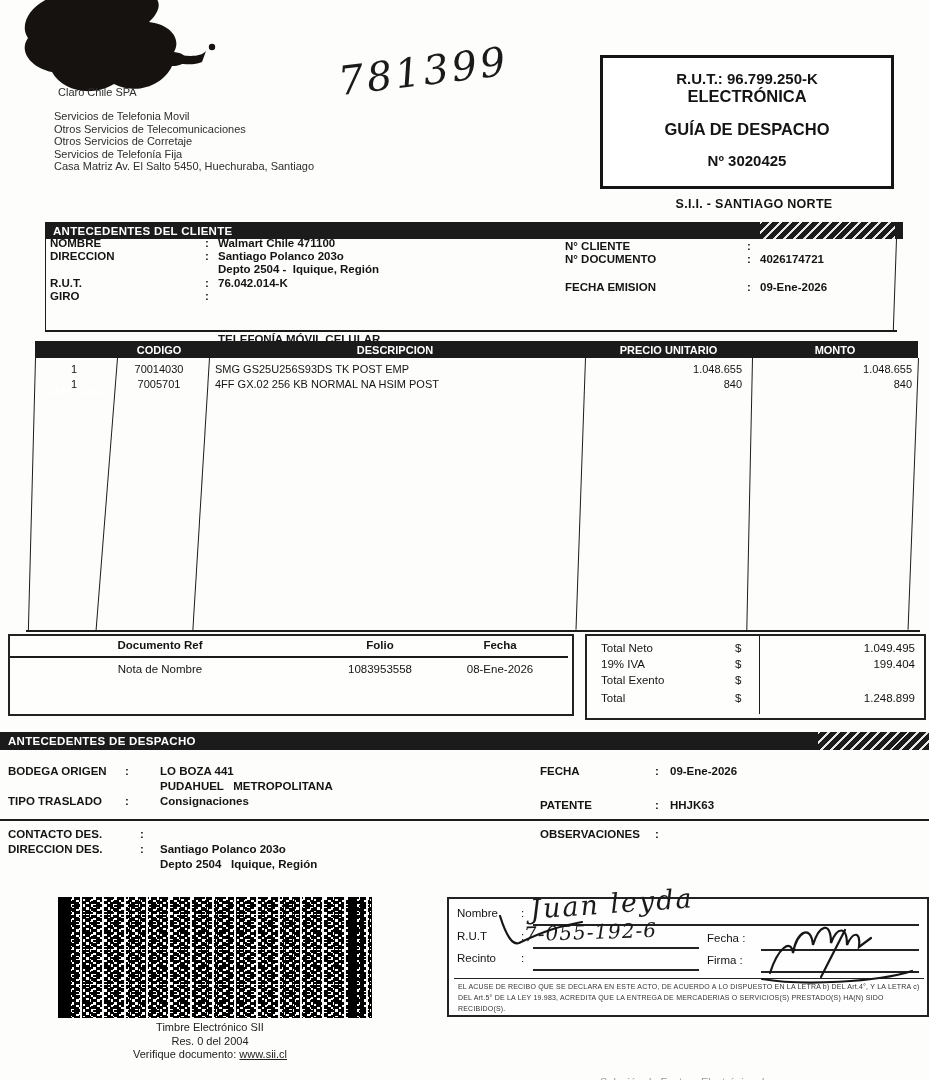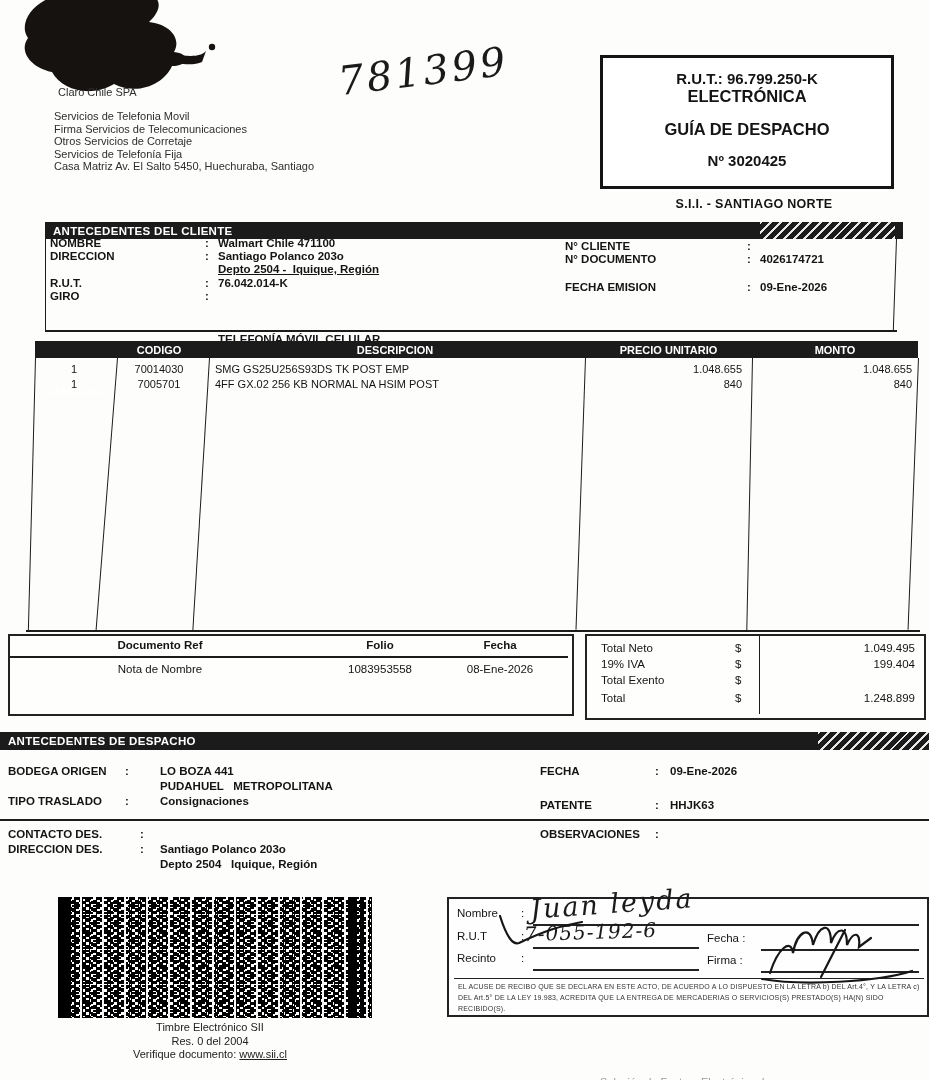--- a/index.html
+++ b/index.html
@@ -43,21 +43,21 @@
 
   <svg class="abs" style="left:6px;top:-4px;" width="215" height="115" viewBox="0 0 215 115">
     <path fill="#161210" d="M50,0 L148,0 C158,8 150,20 143,26 C163,28 176,42 168,56 C186,58 182,70 166,70 C158,88 132,100 108,88 C84,102 56,94 46,76 C26,72 12,56 22,42 C12,28 26,6 50,0 Z"></path>
     <path fill="#161210" d="M165,58 C180,60 194,62 200,55 L196,66 C188,70 172,68 164,66 Z"></path>
     <circle fill="#161210" cx="206" cy="51" r="3.2"></circle>
   </svg>
 
   <div class="abs company-line" style="left:58px;top:86px;">Claro Chile SPA</div>
   <div class="abs" style="left:54px;top:110px;">
     <div class="company-line">Servicios de Telefonia Movil</div>
-    <div class="company-line">Firma Servicios de Telecomunicaciones</div>
+    <div class="company-line">Otros Servicios de Telecomunicaciones</div>
     <div class="company-line">Otros Servicios de Corretaje</div>
     <div class="company-line">Servicios de Telefonía Fija</div>
     <div class="company-line">Casa Matriz Av. El Salto 5450, Huechuraba, Santiago</div>
   </div>
 
   <div class="abs hand" style="left:338px;top:48px;font-size:40px;letter-spacing:3px;transform:rotate(-7deg);">781399</div>
 
   <div class="rut-box">
     <div class="b" style="margin-top:12px;font-size:15px;">R.U.T.: 96.799.250-K</div>
     <div class="b" style="font-size:16.5px;line-height:19px;">ELECTRÓNICA</div>
@@ -72,21 +72,21 @@
   <div class="vline" style="left:896px;top:239px;height:92px;transform:rotate(2deg);"></div>
   <div class="hline" style="left:45px;top:330px;width:852px;height:1.5px;"></div>
 
   <div class="lbl" style="left:50px;top:237px;">NOMBRE</div>
   <div class="lbl" style="left:205px;top:237px;">:</div>
   <div class="val" style="left:218px;top:237px;">Walmart Chile 471100</div>
 
   <div class="lbl" style="left:50px;top:250px;">DIRECCION</div>
   <div class="lbl" style="left:205px;top:250px;">:</div>
   <div class="val" style="left:218px;top:250px;">Santiago Polanco 203o</div>
-  <div class="val" style="left:218px;top:263px;text-decoration:underline;">Depto 2504 -  Iquique, Región</div>
+  <div class="val" style="left:218px;top:263px;">Depto 2504 -  Iquique, Región</div>
 
   <div class="lbl" style="left:50px;top:277px;">R.U.T.</div>
   <div class="lbl" style="left:205px;top:277px;">:</div>
   <div class="val" style="left:218px;top:277px;">76.042.014-K</div>
 
   <div class="lbl" style="left:50px;top:290px;">GIRO</div>
   <div class="lbl" style="left:205px;top:290px;">:</div>
   <div class="val" style="left:218px;top:290px;margin-top:43px;">TELEFONÍA MÓVIL CELULAR</div>
 
   <div class="lbl" style="left:565px;top:240px;">N° CLIENTE</div>

